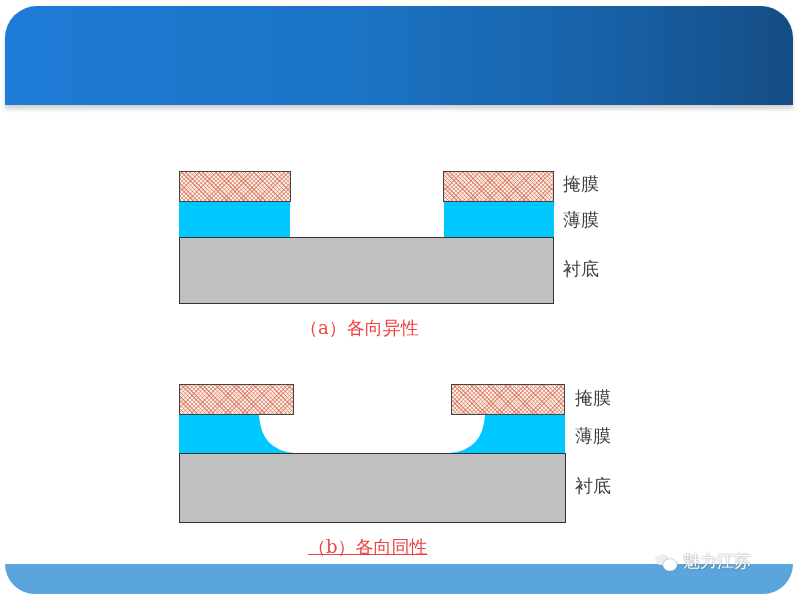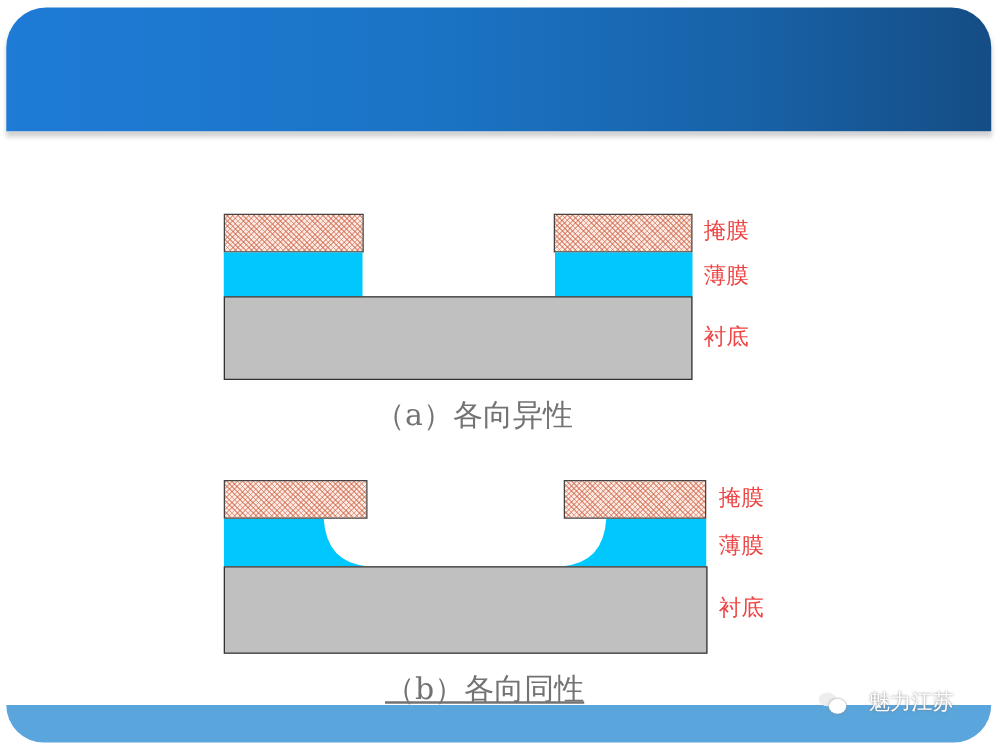--- a/index.html
+++ b/index.html
@@ -11,24 +11,24 @@
     box-shadow:0 4px 4px rgba(0,0,0,0.18); }
   .footer-bar { position:absolute; left:5px; top:564px; width:788px; height:30px;
     border-radius:0 0 34px 34px; background:#5aa5dc; }
   .mask { position:absolute; border:1px solid #444; box-sizing:border-box;
     background-color:#fbe9e2;
     background-image:
       repeating-linear-gradient(45deg, rgba(205,90,60,0.55) 0 1px, transparent 1px 3px),
       repeating-linear-gradient(-45deg, rgba(205,90,60,0.45) 0 1px, transparent 1px 3px); }
   .film { position:absolute; background:#00c8ff; }
   .substrate { position:absolute; background:#c0c0c0; border:1px solid #333; box-sizing:border-box; }
-  .label { position:absolute; font-size:18px; color:#ef4444; font-family:"DejaVu Sans","Liberation Sans",sans-serif; }
-  .caption { position:absolute; font-size:24px; color:#737373; }
+  .label { position:absolute; font-size:18px; color:#404040; font-family:"DejaVu Sans","Liberation Sans",sans-serif; }
+  .caption { position:absolute; font-size:18px; color:#ef4444; }
   .watermark { position:absolute; left:655px; top:550px; font-size:17px; color:#ffffff;
-    font-family:Liberation Mono, monospace; text-shadow:0 0 2px #777; display:flex; align-items:center; gap:16px; }
+    font-family:Liberation Mono, monospace; text-shadow:0 0 2px #777; display:flex; align-items:center; gap:4px; }
   .wx-icon { width:24px; height:20px; position:relative; }
   .wx-icon .b1 { position:absolute; left:0; top:2px; width:14px; height:11px; border-radius:50%; background:#eee; }
   .wx-icon .b2 { position:absolute; left:8px; top:7px; width:14px; height:12px; border-radius:50%; background:#fff; box-shadow:0 0 2px #888; }
 </style>
 </head>
 <body>
 
 <div class="header-bar"></div>
 
 <div>

